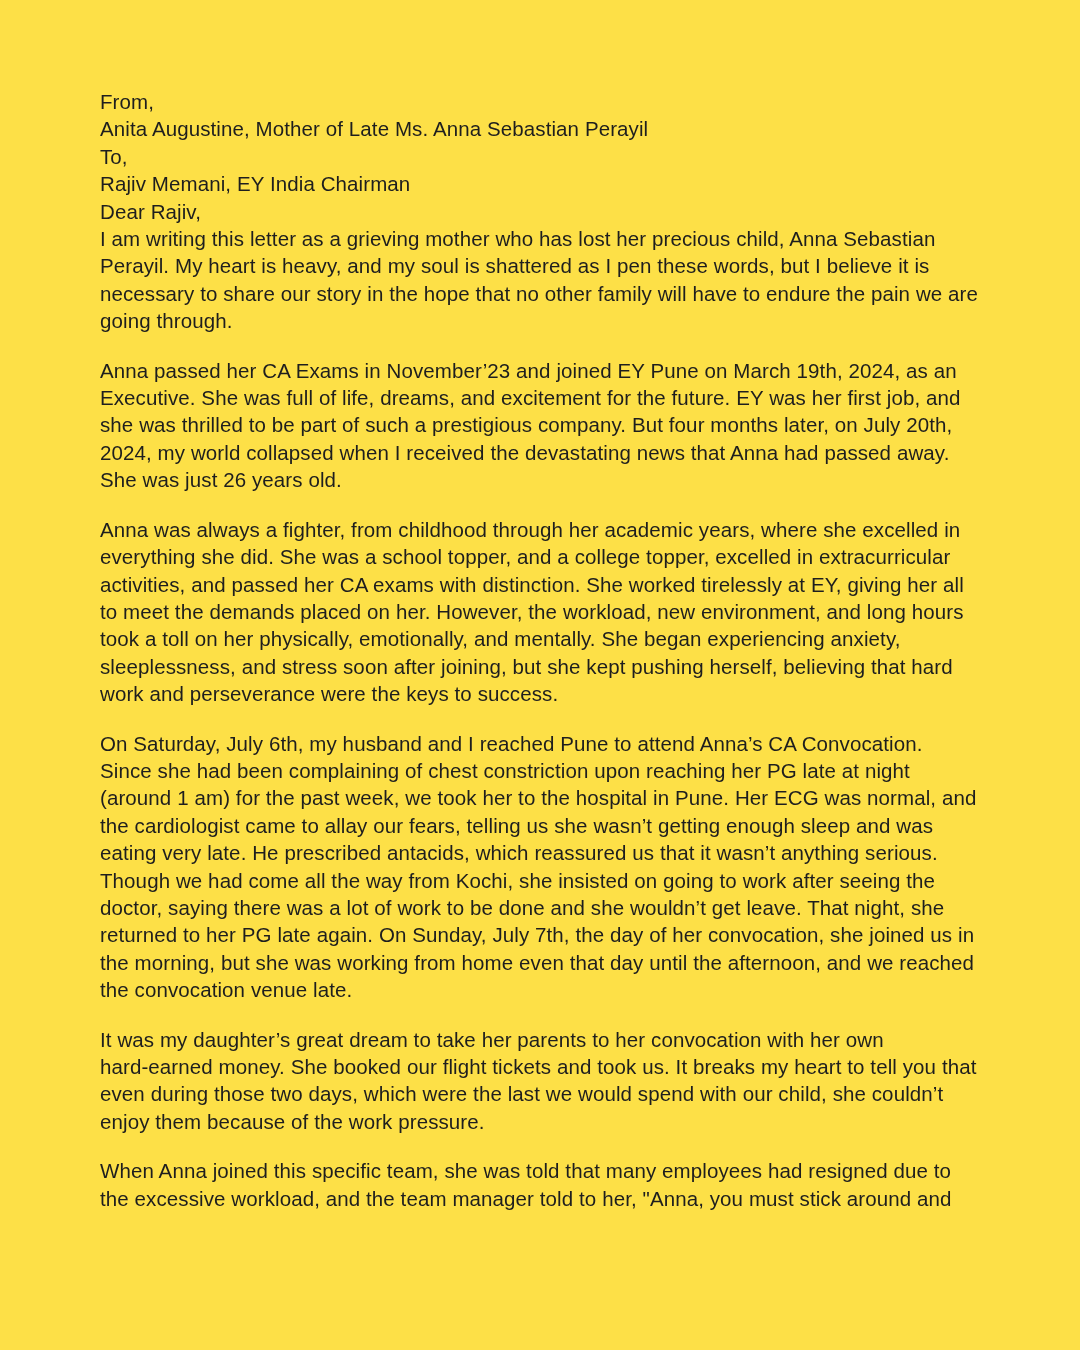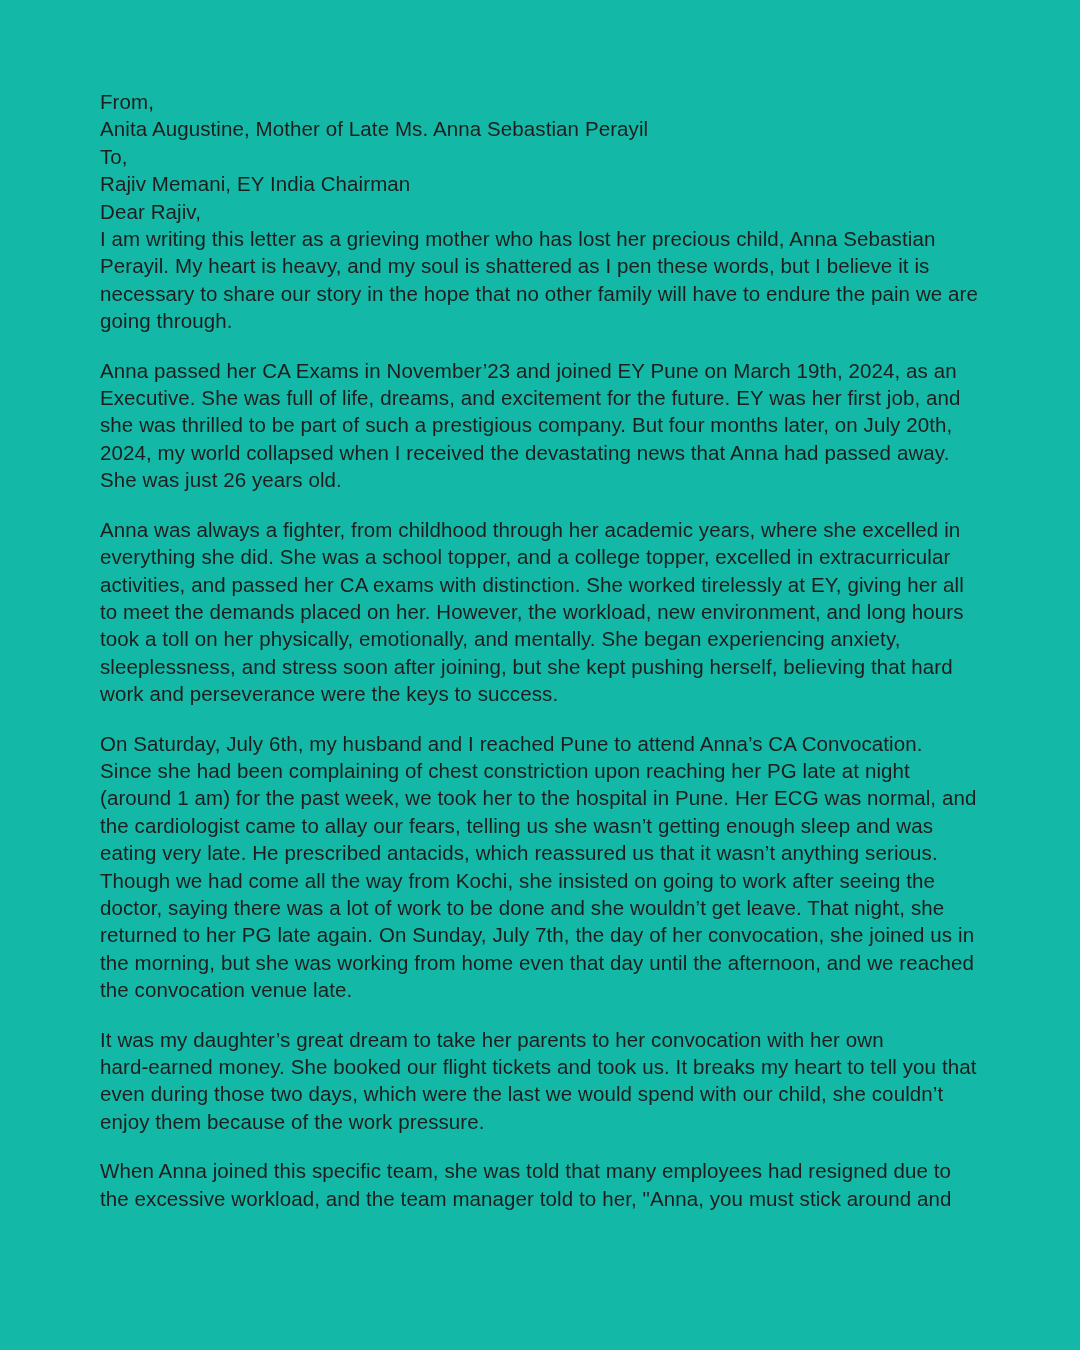--- a/index.html
+++ b/index.html
@@ -4,21 +4,21 @@
 <style>
   html, body {
     margin: 0;
     padding: 0;
     background: #ffffff;
   }
   .page {
     position: relative;
     width: 1080px;
     height: 1350px;
-    background: #14b8a6;
+    background: #fde047;
     overflow: hidden;
     font-family: "Liberation Sans", "DejaVu Sans", sans-serif;
   }
   .letter {
     position: absolute;
     left: 100px;
     top: 88px;
     width: 990px;
     color: #1e1e1e;
     font-size: 20.5px;

